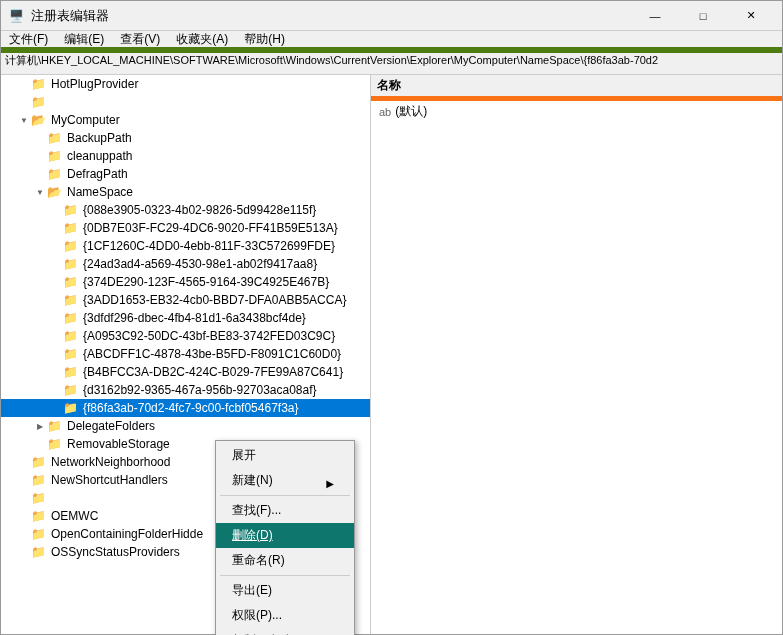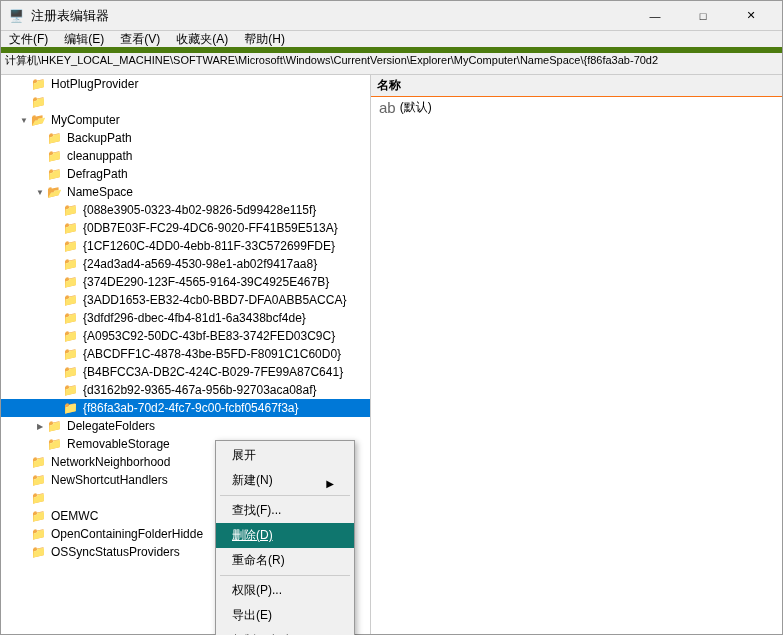--- a/index.html
+++ b/index.html
@@ -101,35 +101,35 @@
       background: #fff;
       position: relative;
     }
     .detail-panel {
       flex: 1;
       background: #fff;
       overflow-y: auto;
     }
     .detail-header {
       background: #f0f0f0;
-      border-bottom: 1px solid #f97316;
+      border-bottom: 5px solid #f97316;
       padding: 2px 6px;
       font-size: 12px;
       font-weight: bold;
     }
     .detail-item {
       display: flex;
       align-items: center;
       padding: 2px 8px;
       font-size: 12px;
     }
     .detail-item-icon {
       margin-right: 4px;
       color: #666;
-      font-size: 15px;
+      font-size: 11px;
     }
     .tree-item {
       display: flex;
       align-items: center;
       padding: 1px 0;
       cursor: pointer;
       white-space: nowrap;
       font-size: 12px;
       min-height: 18px;
     }
@@ -378,21 +378,21 @@
       <span>查找(F)...</span>
     </div>
     <div class="context-menu-item active">
       <span>删除(D)</span>
     </div>
     <div class="context-menu-item">
       <span>重命名(R)</span>
     </div>
     <div class="context-menu-sep"></div>
     <div class="context-menu-item">
+      <span>导出(E)</span>
+    </div>
+    <div class="context-menu-item">
       <span>权限(P)...</span>
     </div>
     <div class="context-menu-item">
-      <span>导出(E)</span>
-    </div>
-    <div class="context-menu-item">
       <span>复制项名称(C)</span>
     </div>
   </div>
 
 </body></html>

